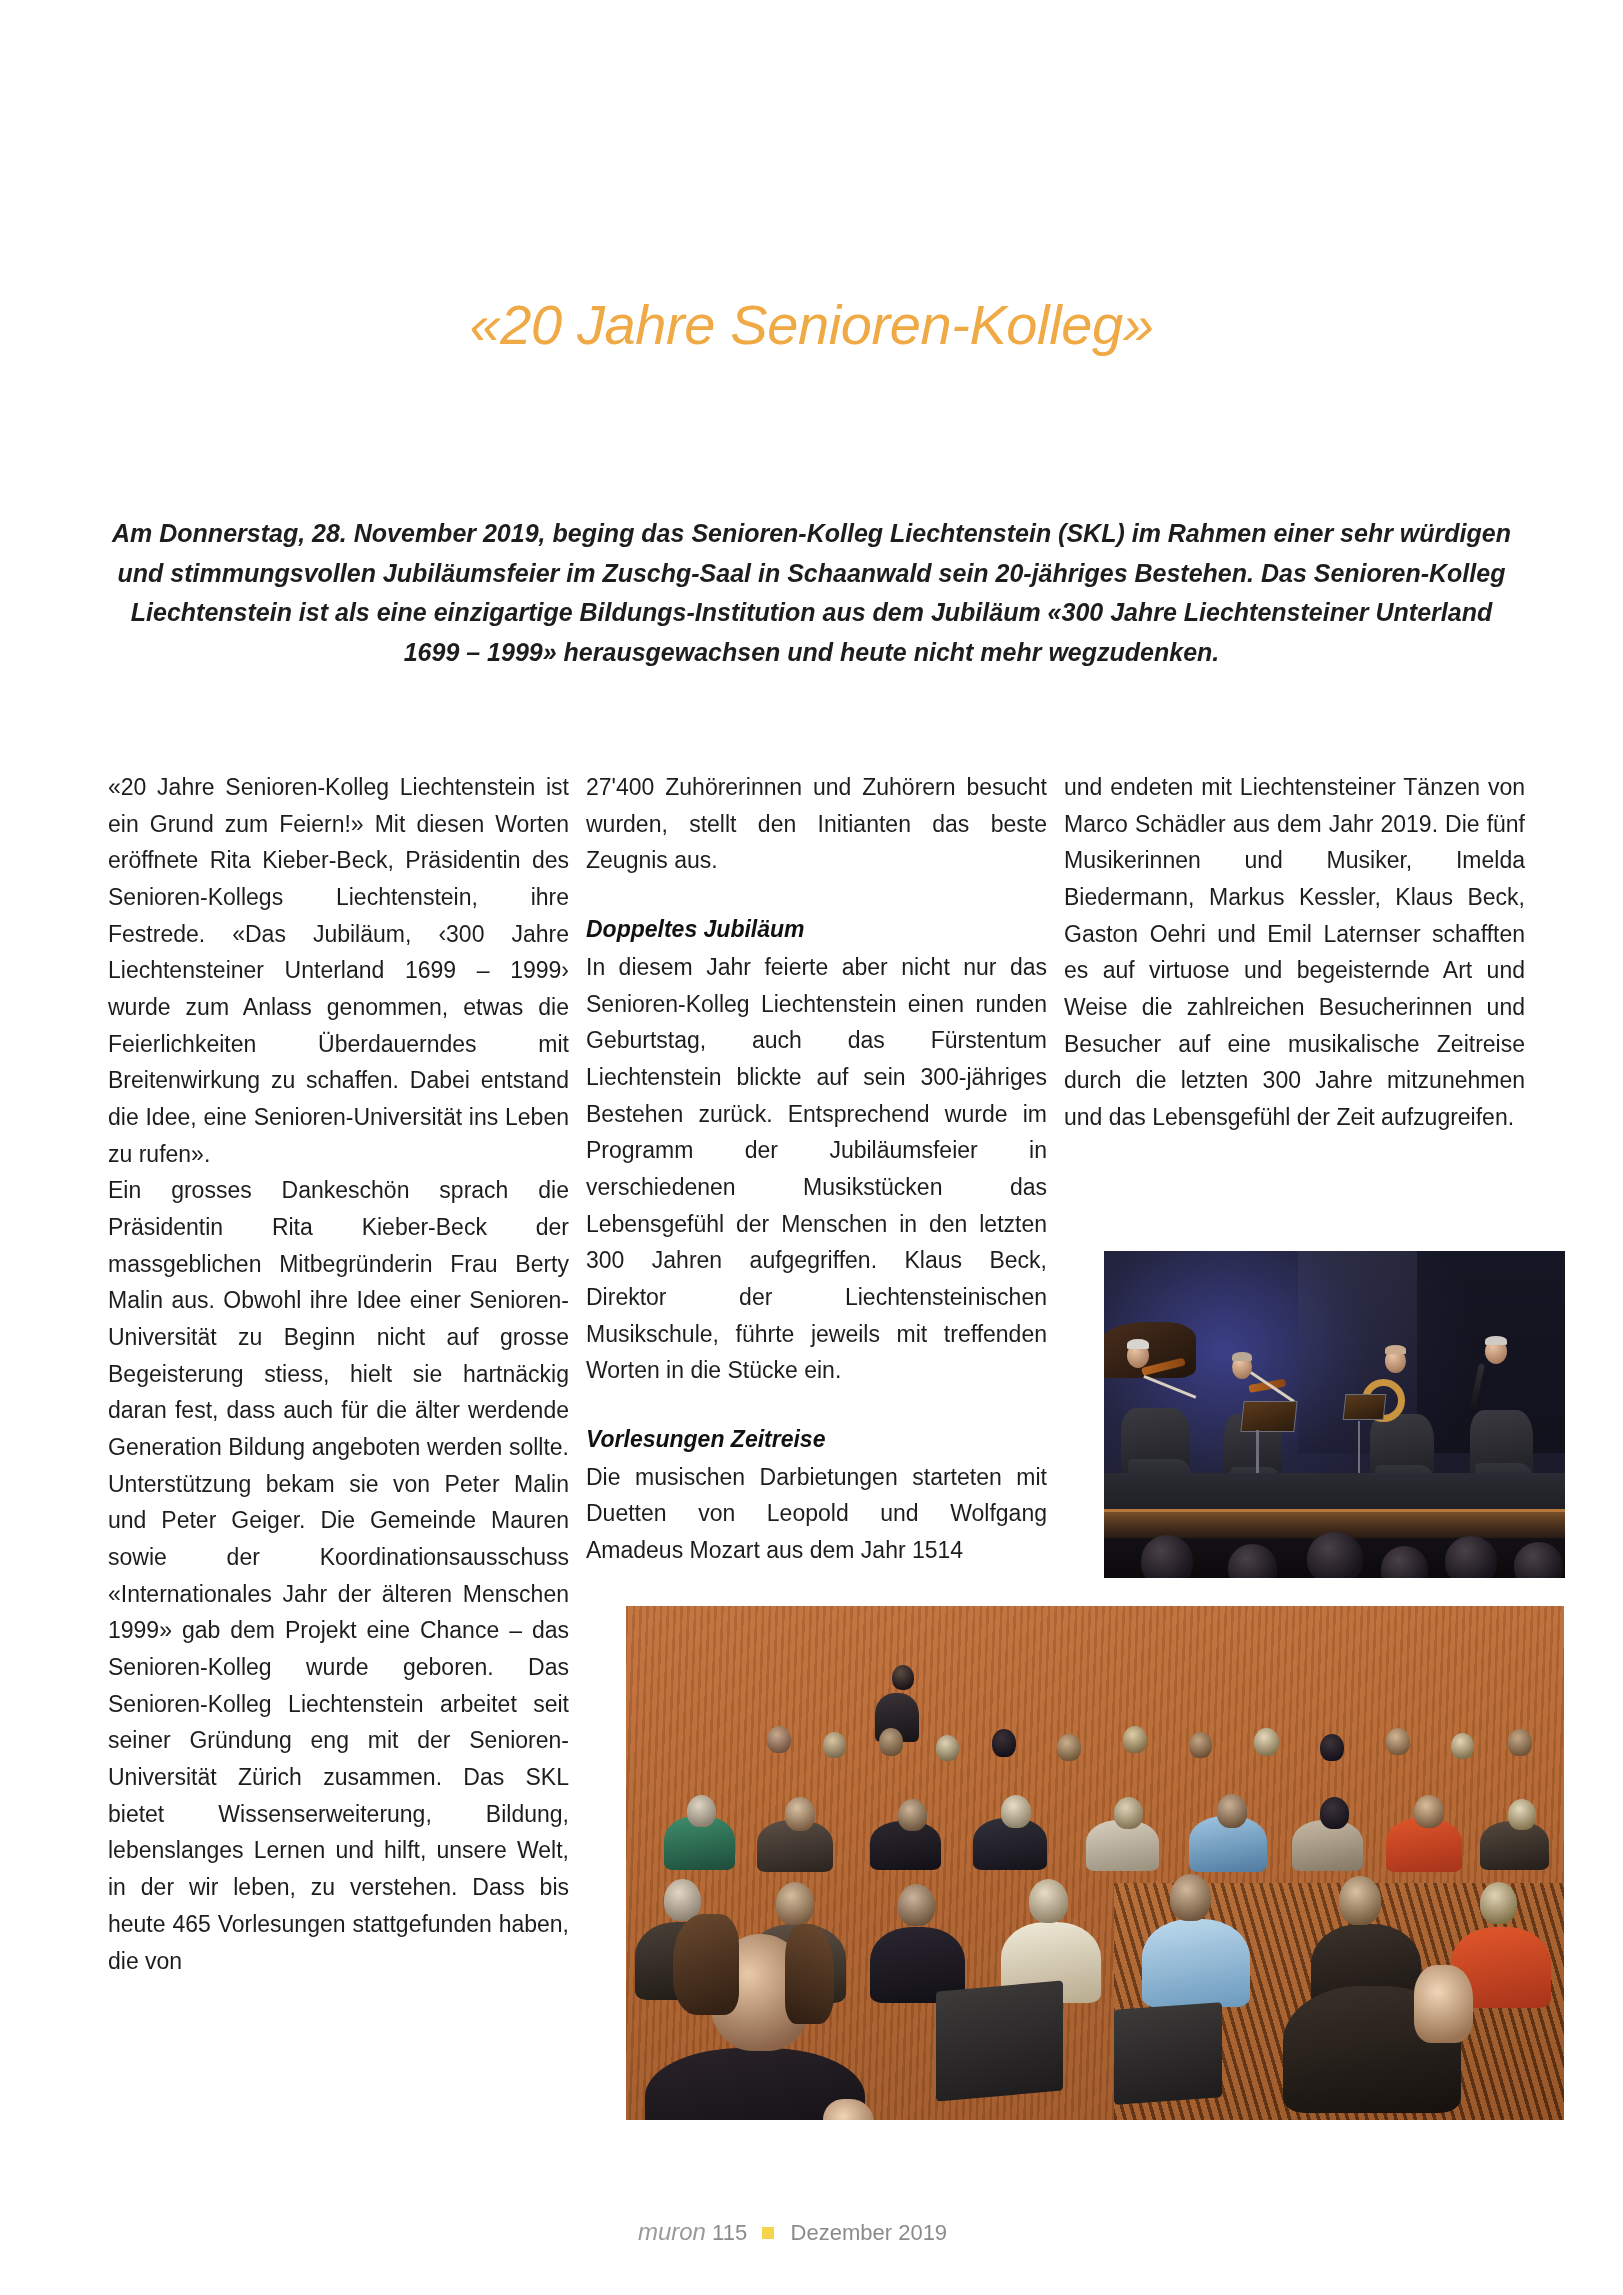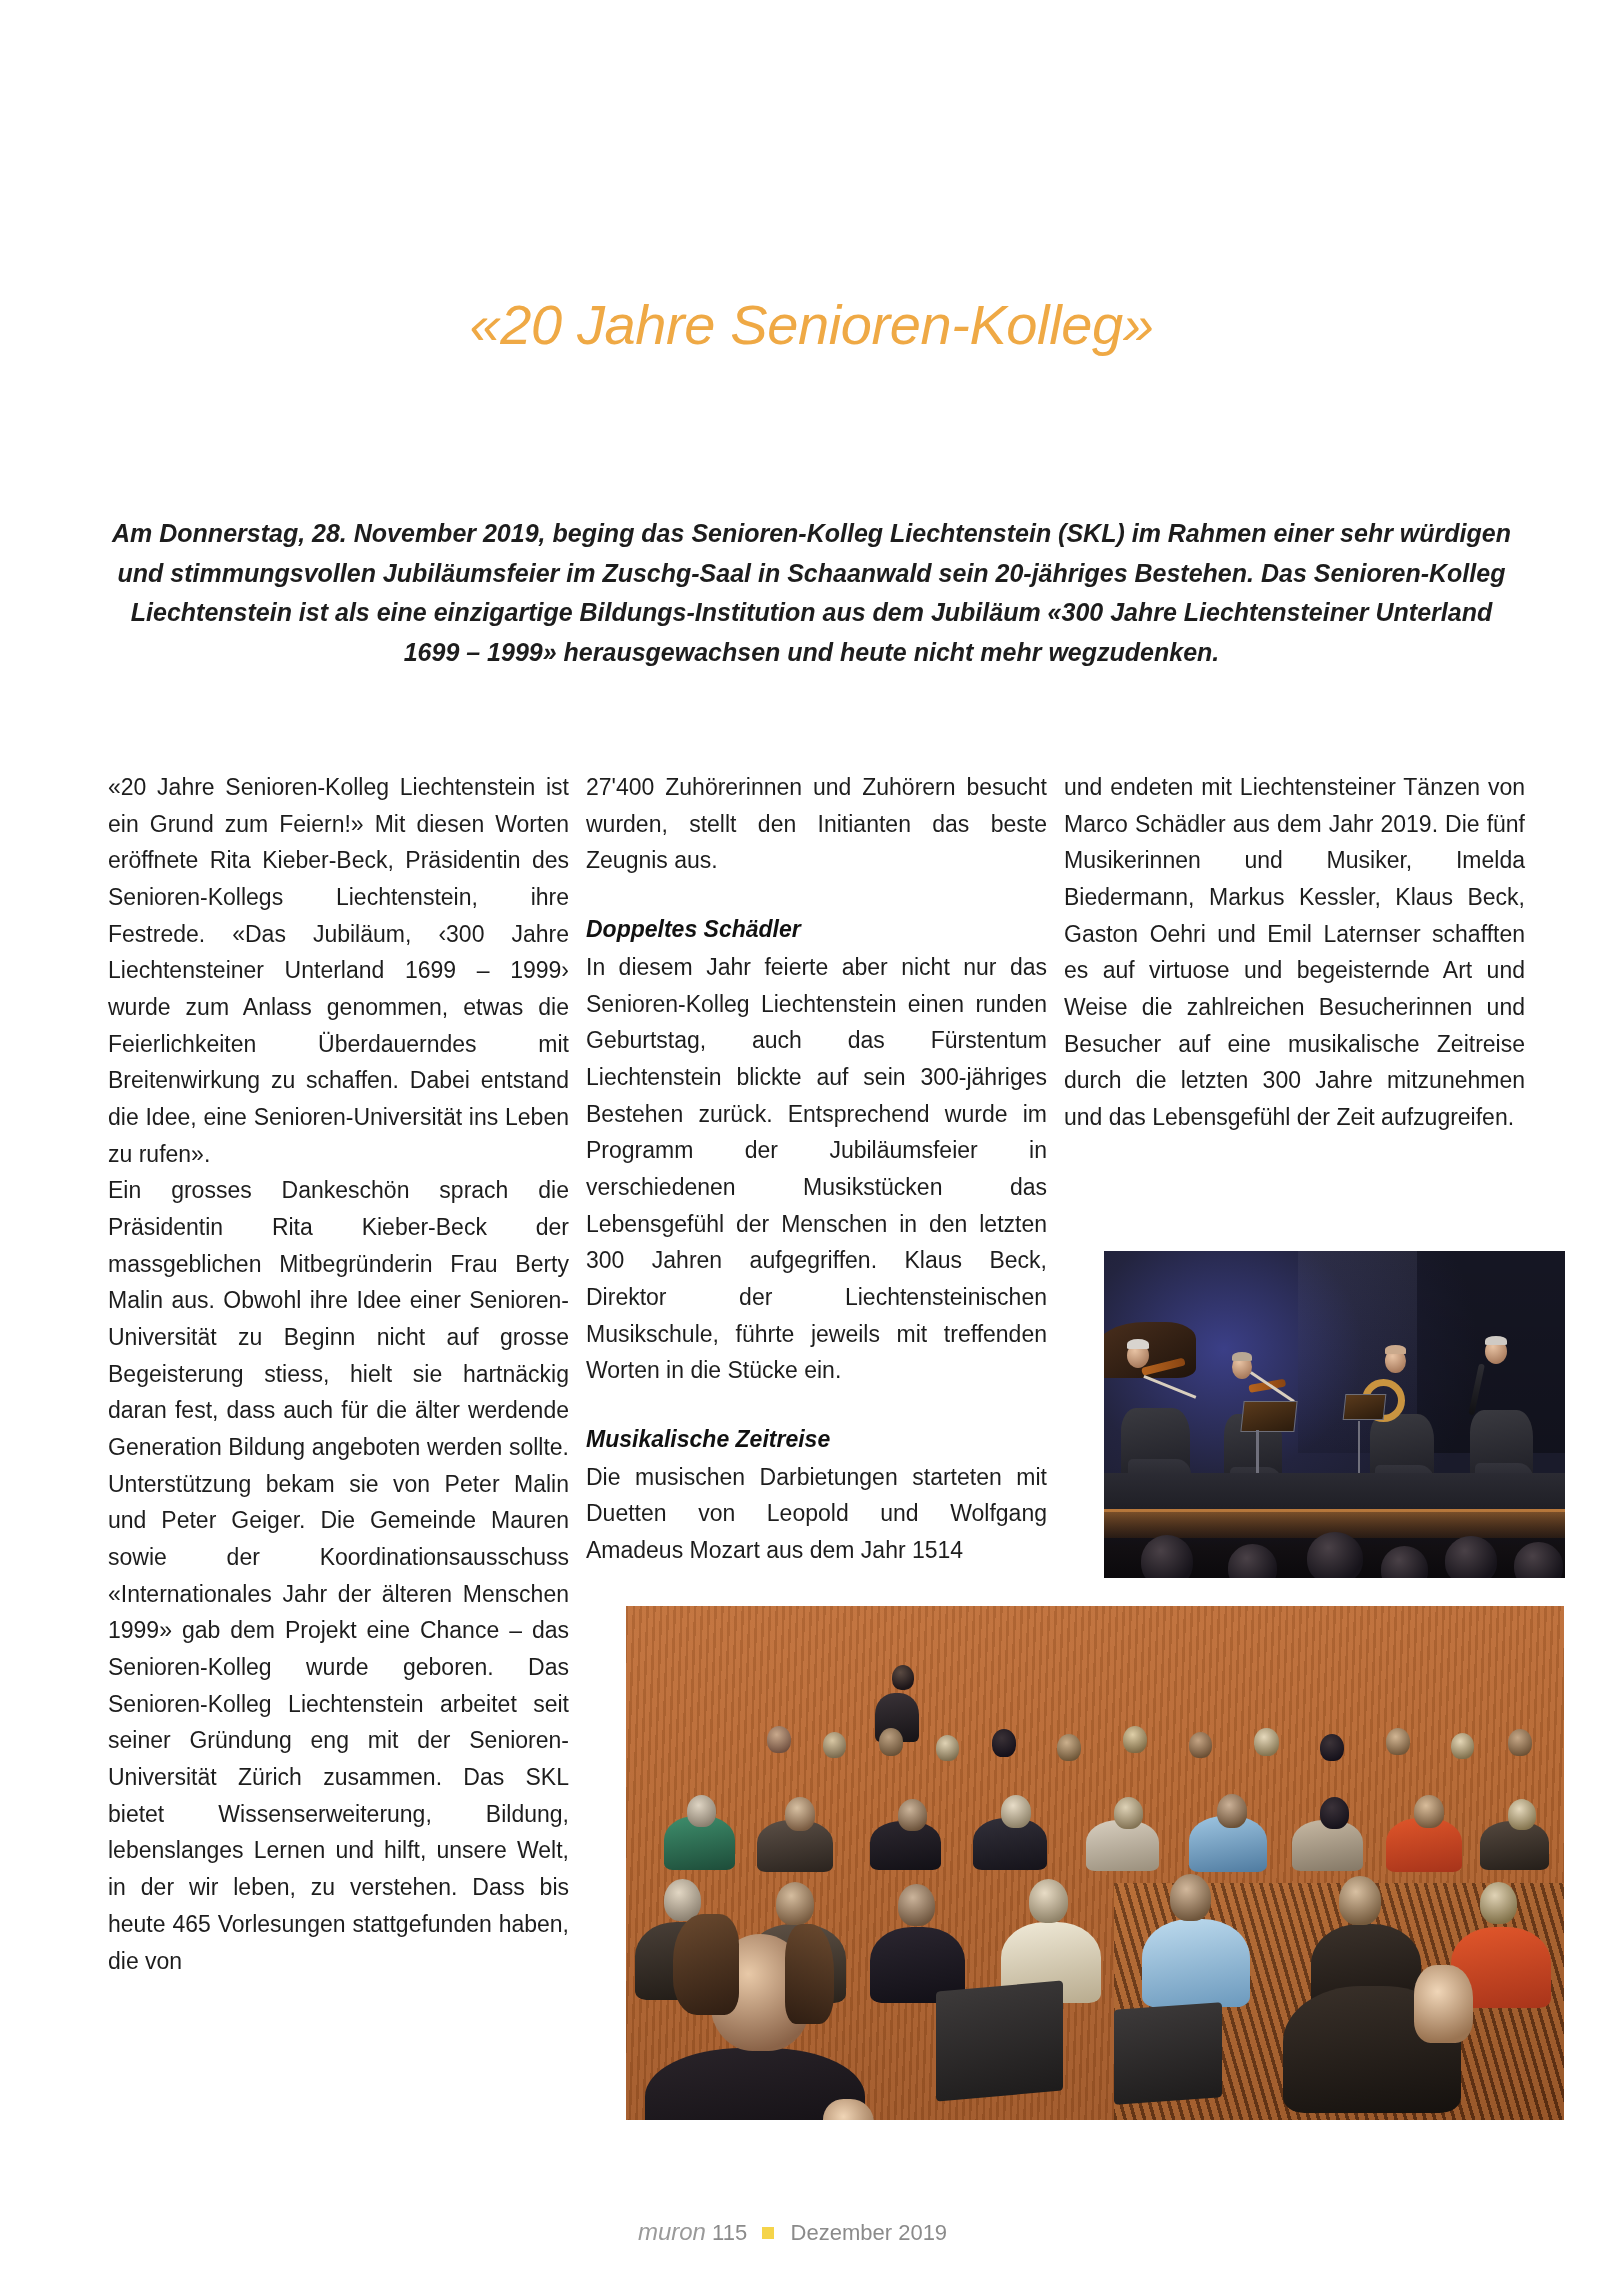--- a/index.html
+++ b/index.html
@@ -301,23 +301,23 @@
 
   <div class="lead">Am Donnerstag, 28. November 2019, beging das Senioren-Kolleg Liechtenstein (SKL) im Rahmen einer sehr würdigen und stimmungsvollen Jubiläumsfeier im Zuschg-Saal in Schaanwald sein 20-jähriges Bestehen. Das Senioren-Kolleg Liechtenstein ist als eine einzigartige Bildungs-Institution aus dem Jubiläum «300 Jahre Liechtensteiner Unterland 1699 – 1999» herausgewachsen und heute nicht mehr wegzudenken.</div>
 
   <div class="col col-1">
     <p>«20 Jahre Senioren-Kolleg Liechtenstein ist ein Grund zum Feiern!» Mit diesen Worten eröffnete Rita Kieber-Beck, Präsidentin des Senioren-Kollegs Liechtenstein, ihre Festrede. «Das Jubiläum, ‹300 Jahre Liechtensteiner Unterland 1699 – 1999› wurde zum Anlass genommen, etwas die Feierlichkeiten Überdauerndes mit Breitenwirkung zu schaffen. Dabei entstand die Idee, eine Senioren-Universität ins Leben zu rufen».</p>
     <p>Ein grosses Dankeschön sprach die Präsidentin Rita Kieber-Beck der massgeblichen Mitbegründerin Frau Berty Malin aus. Obwohl ihre Idee einer Senioren-Universität zu Beginn nicht auf grosse Begeisterung stiess, hielt sie hartnäckig daran fest, dass auch für die älter werdende Generation Bildung angeboten werden sollte. Unterstützung bekam sie von Peter Malin und Peter Geiger. Die Gemeinde Mauren sowie der Koordinationsausschuss «Internationales Jahr der älteren Menschen 1999» gab dem Projekt eine Chance – das Senioren-Kolleg wurde geboren. Das Senioren-Kolleg Liechtenstein arbeitet seit seiner Gründung eng mit der Senioren-Universität Zürich zusammen. Das SKL bietet Wissenserweiterung, Bildung, lebenslanges Lernen und hilft, unsere Welt, in der wir leben, zu verstehen. Dass bis heute 465 Vorlesungen stattgefunden haben, die von</p>
   </div>
 
   <div class="col col-2">
     <p>27'400 Zuhörerinnen und Zuhörern besucht wurden, stellt den Initianten das beste Zeugnis aus.</p>
-    <p class="subhead">Doppeltes Schädler</p>
+    <p class="subhead">Doppeltes Jubiläum</p>
     <p>In diesem Jahr feierte aber nicht nur das Senioren-Kolleg Liechtenstein einen runden Geburtstag, auch das Fürstentum Liechtenstein blickte auf sein 300-jähriges Bestehen zurück. Entsprechend wurde im Programm der Jubiläumsfeier in verschiedenen Musikstücken das Lebensgefühl der Menschen in den letzten 300 Jahren aufgegriffen. Klaus Beck, Direktor der Liechtensteinischen Musikschule, führte jeweils mit treffenden Worten in die Stücke ein.</p>
-    <p class="subhead">Musikalische Zeitreise</p>
+    <p class="subhead">Vorlesungen Zeitreise</p>
     <p>Die musischen Darbietungen starteten mit Duetten von Leopold und Wolfgang Amadeus Mozart aus dem Jahr 1514</p>
   </div>
 
   <div class="col col-3">
     <p>und endeten mit Liechtensteiner Tänzen von Marco Schädler aus dem Jahr 2019. Die fünf Musikerinnen und Musiker, Imelda Biedermann, Markus Kessler, Klaus Beck, Gaston Oehri und Emil Laternser schafften es auf virtuose und begeisternde Art und Weise die zahlreichen Besucherinnen und Besucher auf eine musikalische Zeitreise durch die letzten 300 Jahre mitzunehmen und das Lebensgefühl der Zeit aufzugreifen.</p>
   </div>
 
   <figure class="photo photo-stage">
     <div class="stage-backdrop"></div>
     <div class="stage-panel" style="left:42%;width:26%;"></div>

